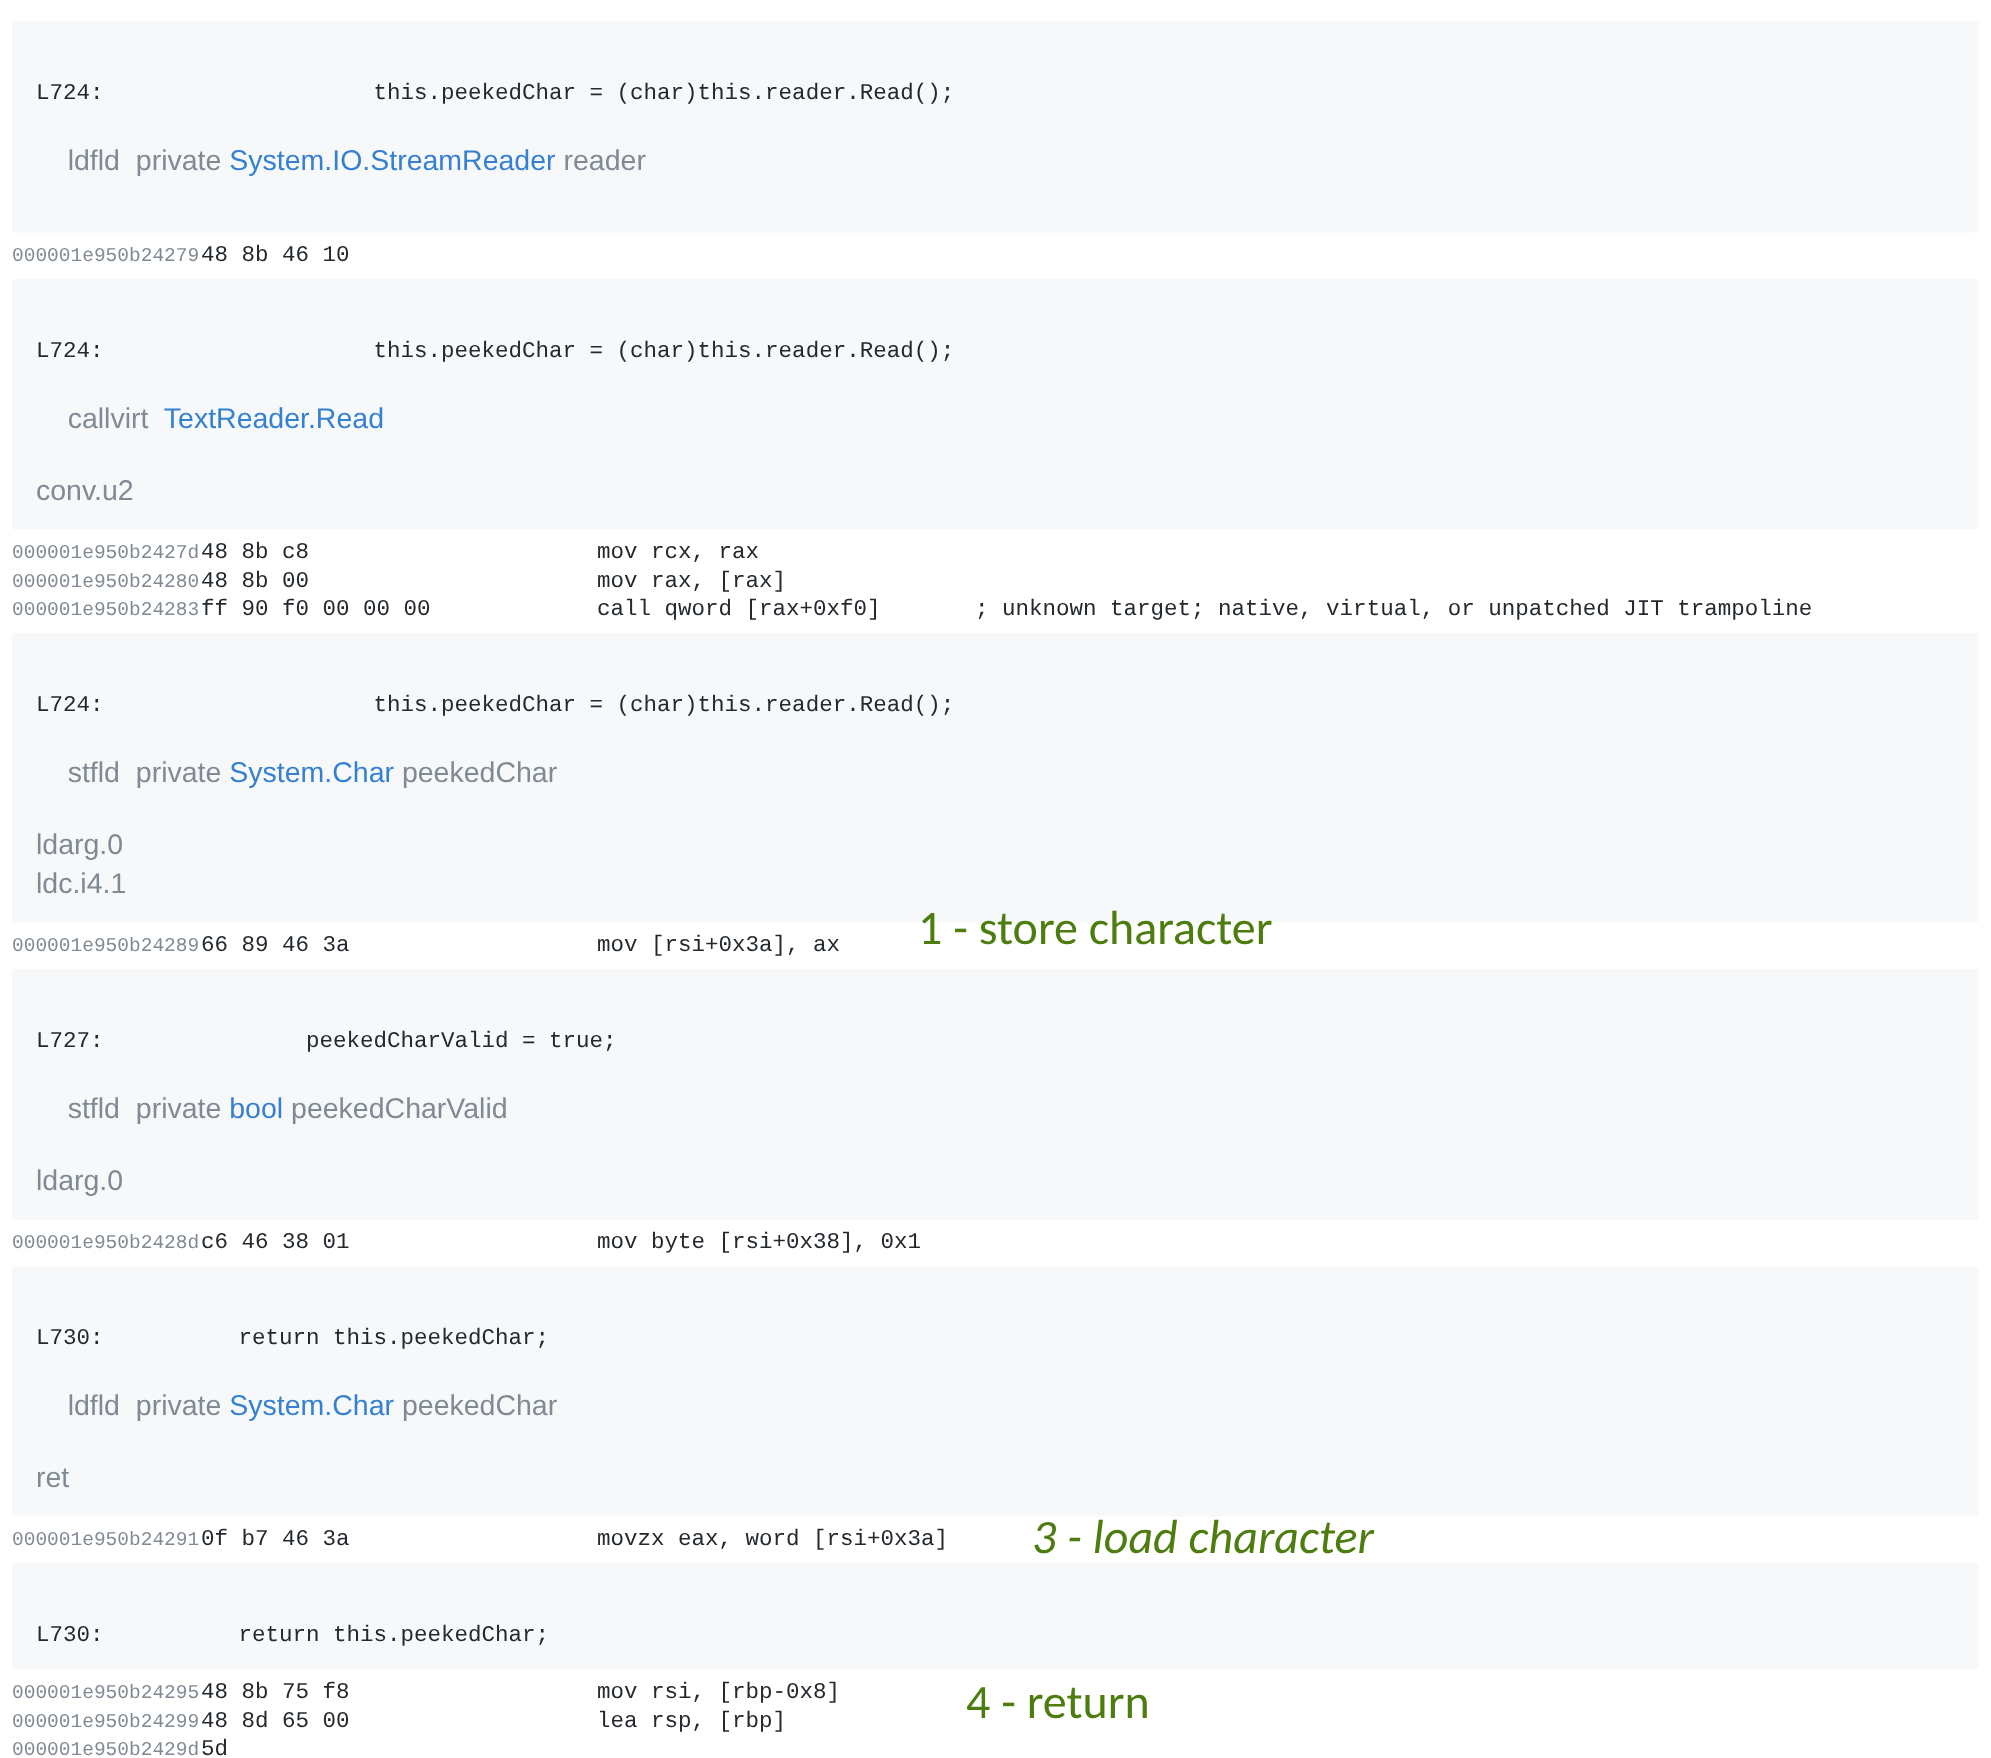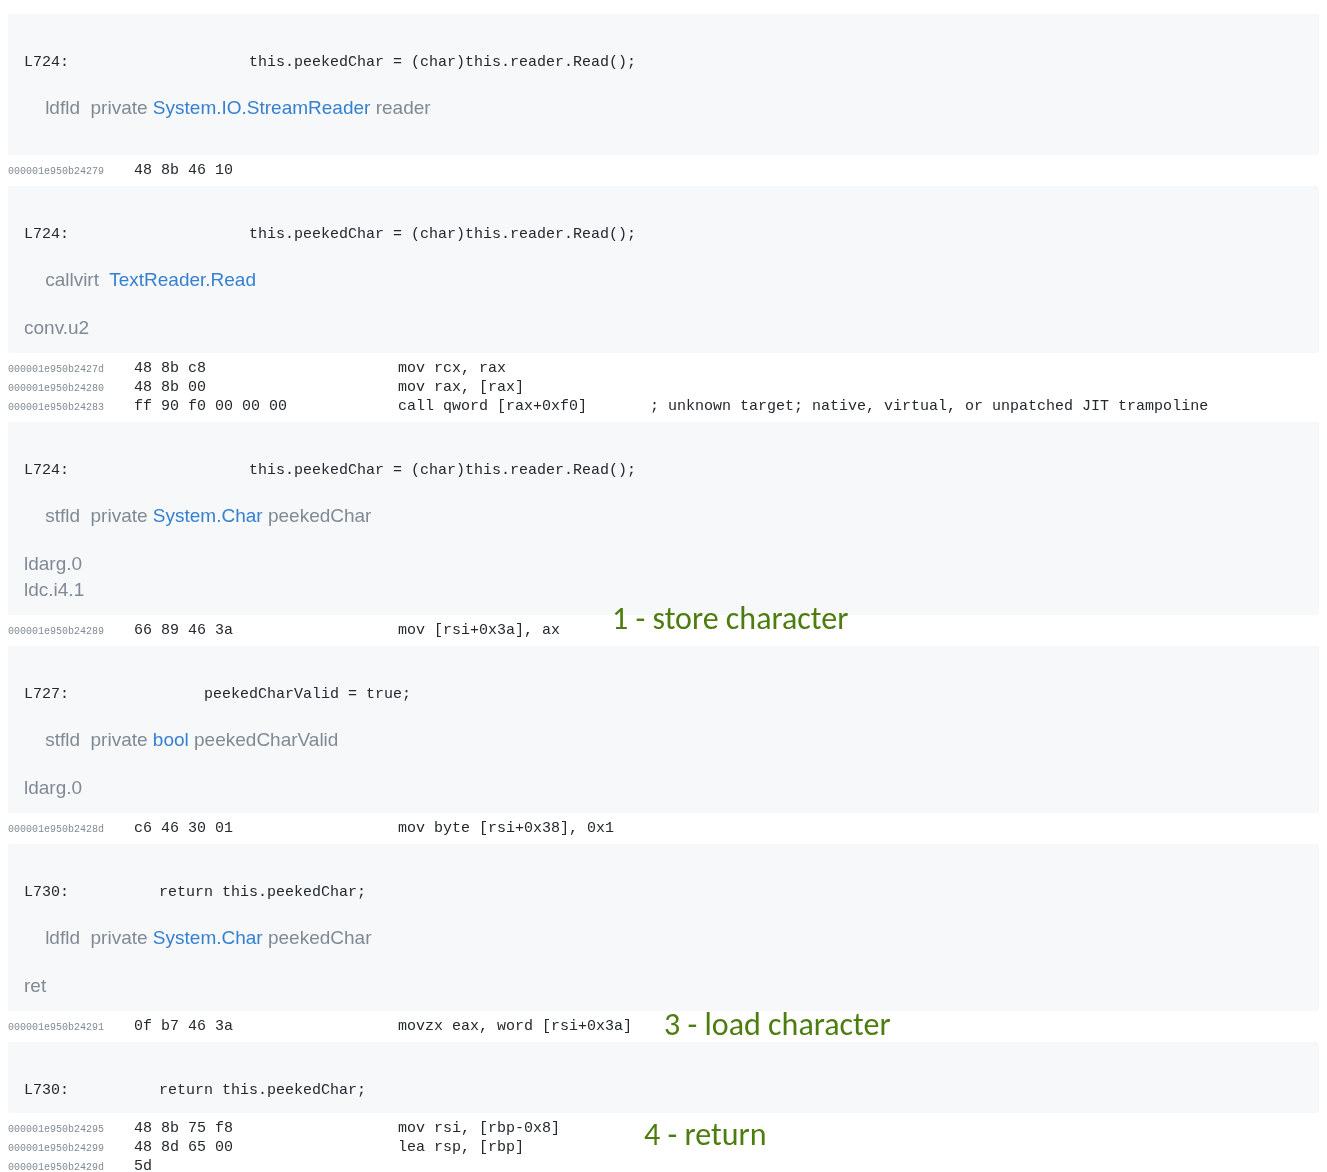--- a/index.html
+++ b/index.html
@@ -36,21 +36,21 @@
     display: flex;
     align-items: baseline;
     font-family: "Consolas", "Courier New", monospace;
     font-size: 15px;
     padding: 1px 0;
     white-space: pre;
     position: relative;
   }
   .addr {
     color: #808a94;
-    font-size: 10px;
+    font-size: 13px;
     width: 126px;
     flex: 0 0 126px;
   }
   .bytes {
     color: #24292e;
     width: 264px;
     flex: 0 0 264px;
   }
   .instr {
     color: #24292e;
@@ -123,37 +123,37 @@
 <div class="block">
   <div class="src-line">L727:               peekedCharValid = true;</div>
   <div class="il-line">
     <span class="il-op">stfld  private </span><span class="il-type">bool</span><span class="il-op"> peekedCharValid</span>
   </div>
   <div class="il-line">ldarg.0</div>
 </div>
 
 <div class="asm-row">
   <span class="addr">000001e950b2428d</span>
-  <span class="bytes">c6 46 30 01</span>
+  <span class="bytes">c6 46 38 01</span>
   <span class="instr">mov byte [rsi+0x38], 0x1</span>
 </div>
 
 <div class="block">
   <div class="src-line">L730:          return this.peekedChar;</div>
   <div class="il-line">
     <span class="il-op">ldfld  private </span><span class="il-type">System.Char</span><span class="il-op"> peekedChar</span>
   </div>
   <div class="il-line">ret</div>
 </div>
 
 <div class="asm-row">
   <span class="addr">000001e950b24291</span>
   <span class="bytes">0f b7 46 3a</span>
   <span class="instr">movzx eax, word [rsi+0x3a]</span>
-  <span class="annot" style="left:656px;top:-12px;">3 - load character</span>
+  <span class="annot" style="left:680px;top:-12px;font-style:italic;">3 - load character</span>
 </div>
 
 <div class="block">
   <div class="src-line">L730:          return this.peekedChar;</div>
 </div>
 
 <div class="asm-row">
   <span class="addr">000001e950b24295</span>
   <span class="bytes">48 8b 75 f8</span>
   <span class="instr">mov rsi, [rbp-0x8]</span>

